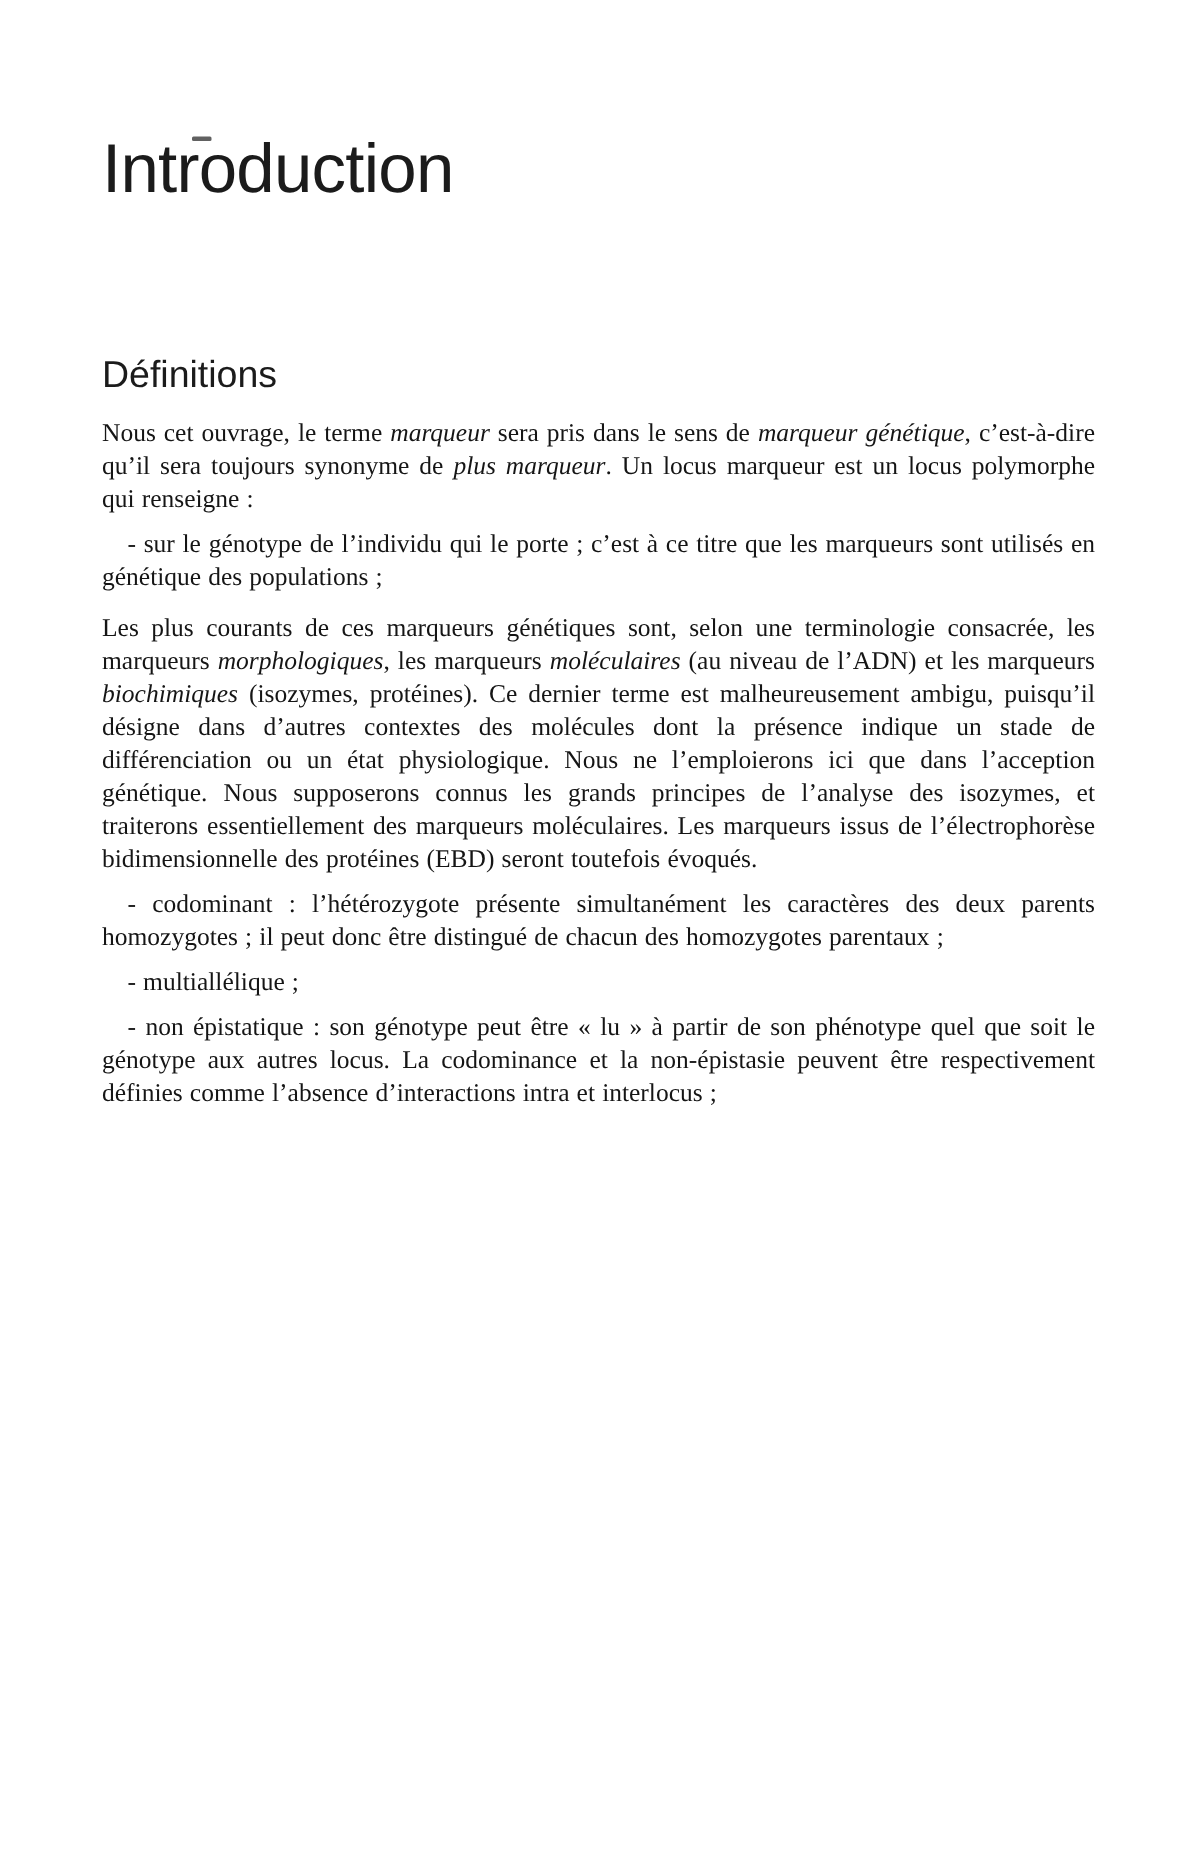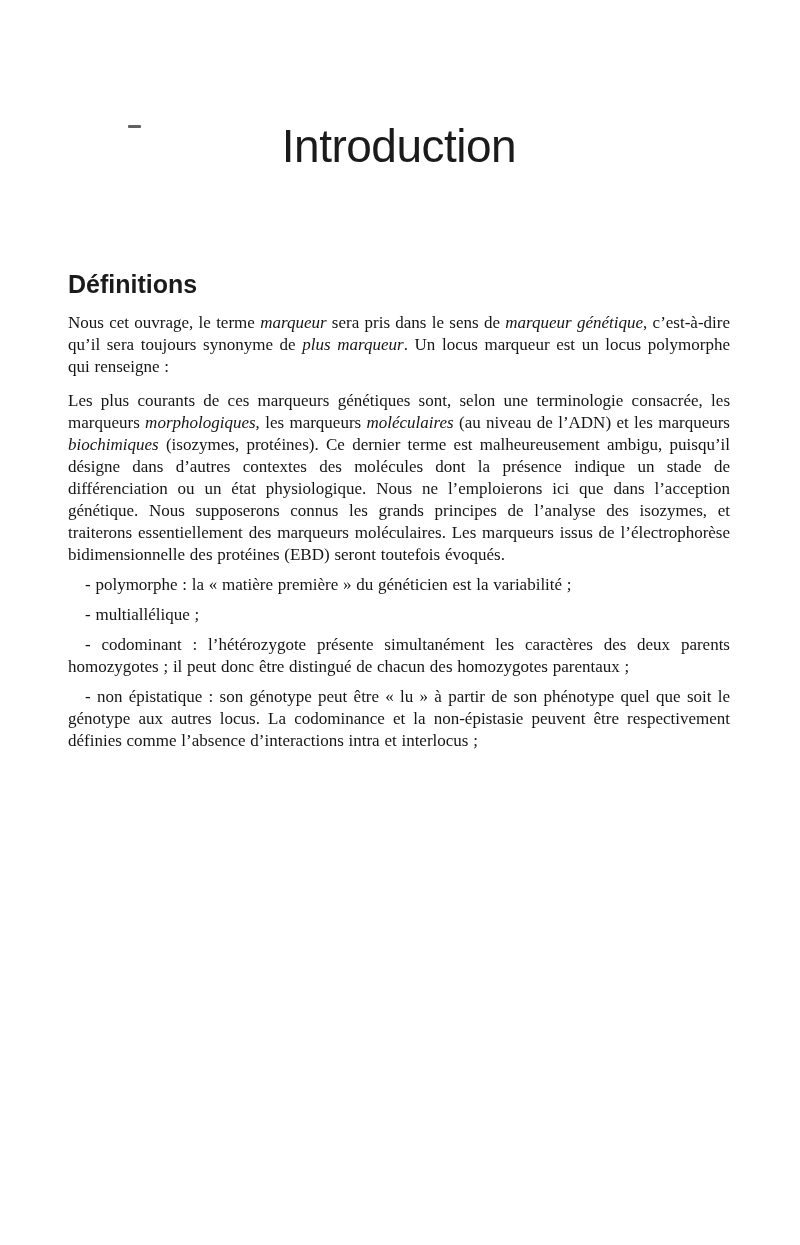--- a/index.html
+++ b/index.html
@@ -23,28 +23,28 @@
     border-radius: 1px;
     opacity: .8;
   }
 
   .chapter-title {
     font-family: "Liberation Sans", sans-serif;
     font-weight: 400;
     font-size: 46px;
     line-height: 1.15;
     letter-spacing: -0.5px;
-    text-align: center;
+    text-align: left;
     color: #1b1b1b;
-    margin-top: 120px;
+    margin-top: 86px;
   }
 
   .section-heading {
     font-family: "Liberation Sans", sans-serif;
-    font-weight: 700;
+    font-weight: 400;
     font-size: 25px;
     line-height: 1.2;
     color: #1b1b1b;
   }
   .section-heading.h-first { margin-top: 96px; margin-bottom: 13px; }
   .section-heading.h-later { margin-top: 56px; margin-bottom: 24px; }
 
   .body-text {
     font-size: 17px;
     line-height: 22px;
@@ -60,20 +60,20 @@
 <body>
 
 <div class="page">
   <div class="scan-dash"></div>
 
   <h1 class="chapter-title">Introduction</h1>
 
   <div id="content" class="content">
       <h2 class="section-heading h-first">Définitions</h2>
       <p class="body-text"><span>Nous cet ouvrage, le terme </span><em class="ital">marqueur</em><span> sera pris dans le sens de </span><em class="ital">marqueur génétique</em><span>, c’est-à-dire qu’il sera toujours synonyme de </span><em class="ital">plus marqueur</em><span>. Un locus marqueur est un locus polymorphe qui renseigne :</span></p>
+      <p class="body-text bullet"><span>- sur le génotype de l’individu qui le porte ; c’est à ce titre que les marqueurs sont utilisés en génétique des populations ;</span></p>
       <p class="body-text spaced"><span>Les plus courants de ces marqueurs génétiques sont, selon une terminologie consacrée, les marqueurs </span><em class="ital">morphologiques</em><span>, les marqueurs </span><em class="ital">moléculaires</em><span> (au niveau de l’ADN) et les marqueurs </span><em class="ital">biochimiques</em><span> (isozymes, protéines). Ce dernier terme est malheureusement ambigu, puisqu’il désigne dans d’autres contextes des molécules dont la présence indique un stade de différenciation ou un état physiologique. Nous ne l’emploierons ici que dans l’acception génétique. Nous supposerons connus les grands principes de l’analyse des isozymes, et traiterons essentiellement des marqueurs moléculaires. Les marqueurs issus de l’électrophorèse bidimensionnelle des protéines (EBD) seront toutefois évoqués.</span></p>
-      <p class="body-text bullet"><span>- polymorphe : la « matière première » du généticien est la variabilité ;</span></p>
+      <p class="body-text bullet"><span>- codominant : l’hétérozygote présente simultanément les caractères des deux parents homozygotes ; il peut donc être distingué de chacun des homozygotes parentaux ;</span></p>
       <p class="body-text bullet"><span>- multiallélique ;</span></p>
-      <p class="body-text bullet"><span>- codominant : l’hétérozygote présente simultanément les caractères des deux parents homozygotes ; il peut donc être distingué de chacun des homozygotes parentaux ;</span></p>
       <p class="body-text bullet"><span>- non épistatique : son génotype peut être « lu » à partir de son phénotype quel que soit le génotype aux autres locus. La codominance et la non-épistasie peuvent être respectivement définies comme l’absence d’interactions intra et interlocus ;</span></p>
     </div>
 
 </div>
 
 </body></html>

